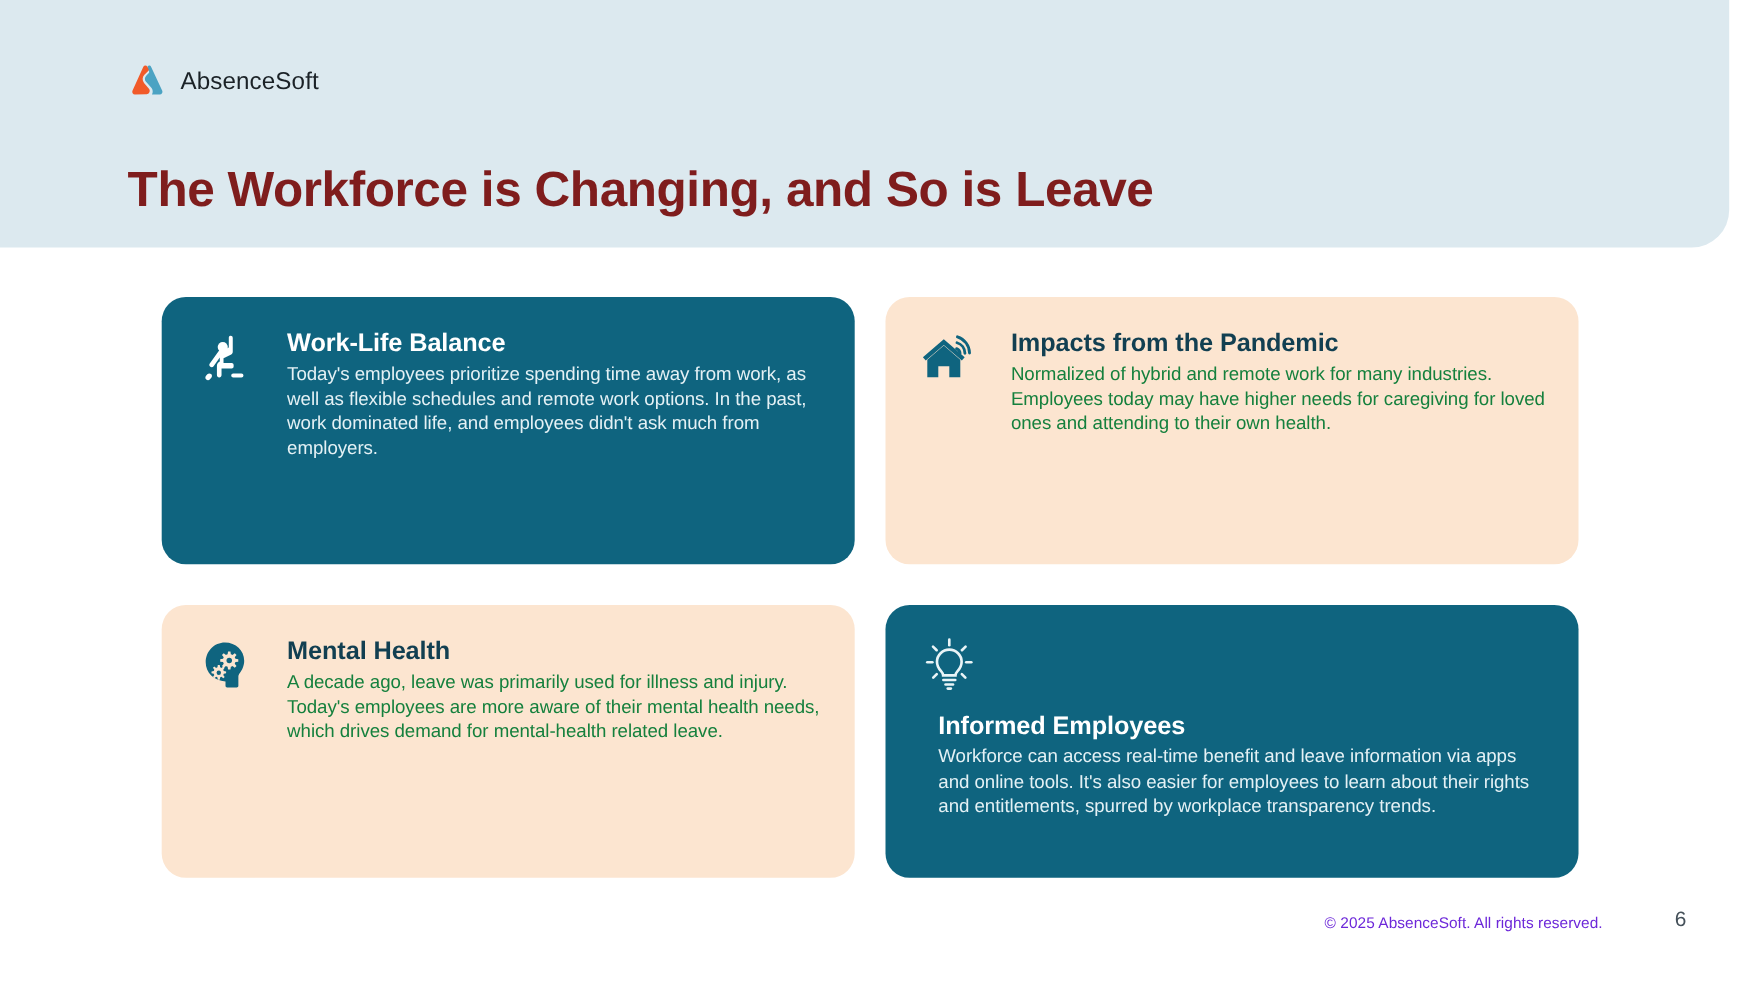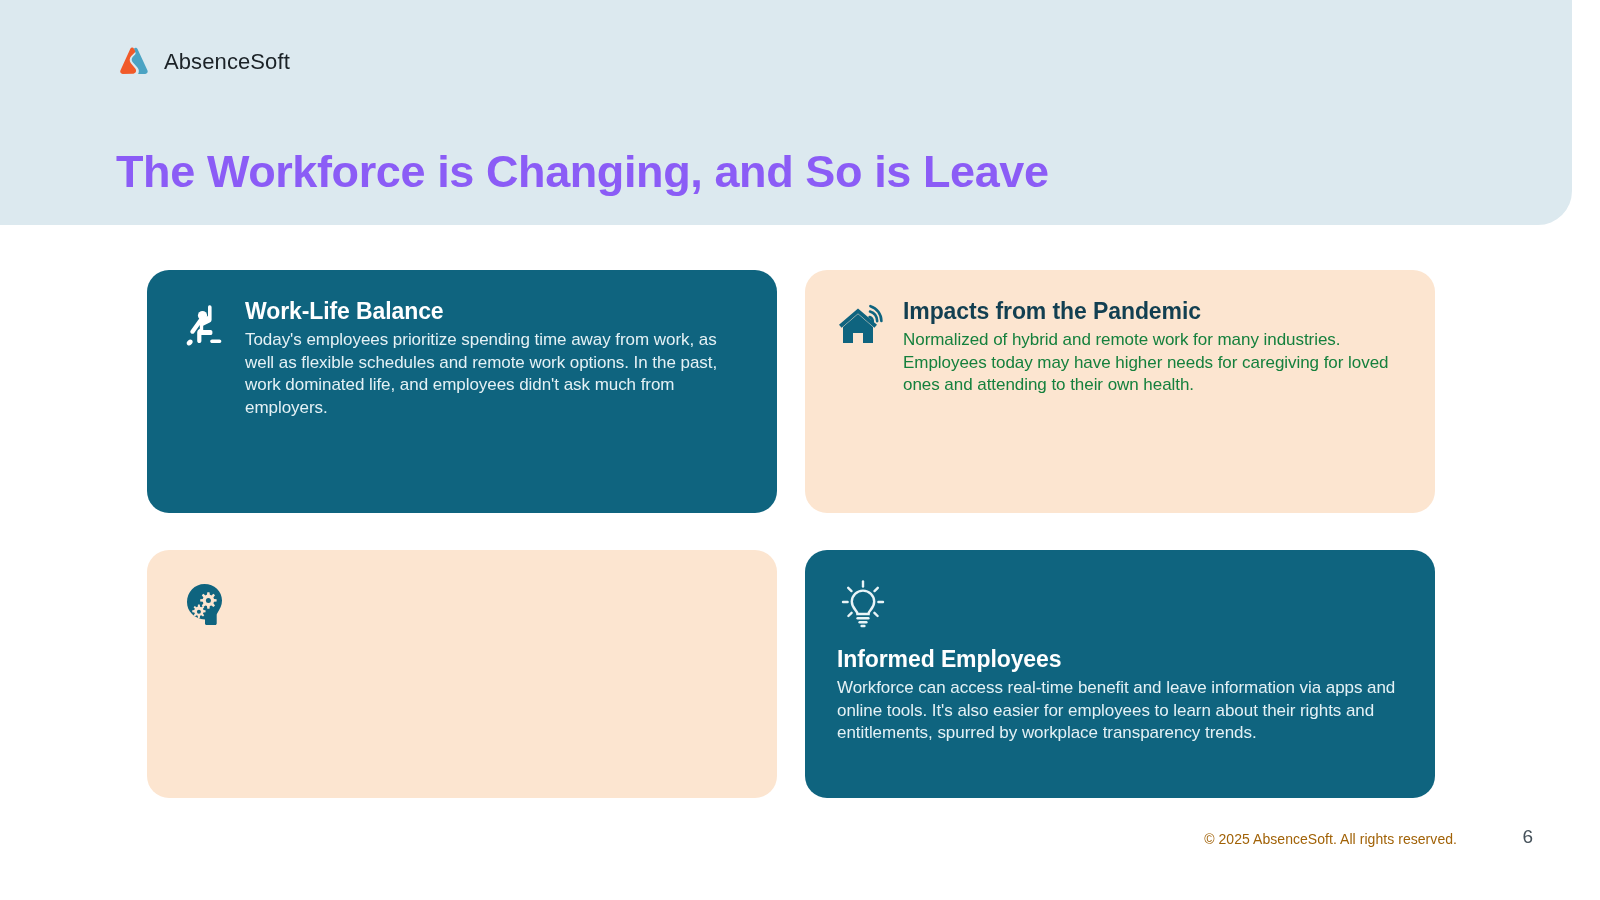--- a/index.html
+++ b/index.html
@@ -22,21 +22,21 @@
     top: 0;
     width: 1572px;
     height: 225px;
     background: #dce9ef;
     border-bottom-right-radius: 34px;
   }
 
   .brand {
     position: absolute;
     left: 116px;
-    top: 44px;
+    top: 56px;
     display: flex;
     align-items: center;
     gap: 12px;
   }
   .brand-logo {
     width: 36px;
     height: 36px;
     display: block;
   }
   .brand-name {
@@ -46,21 +46,21 @@
     letter-spacing: 0.1px;
     line-height: 1;
   }
 
   .page-title {
     position: absolute;
     left: 116px;
     top: 114px;
     font-size: 45px;
     font-weight: 700;
-    color: #8b5cf6;
+    color: #7f1d1d;
     letter-spacing: -0.4px;
     line-height: 1.25;
     white-space: nowrap;
   }
 
   
   .cards {
     position: absolute;
     left: 147px;
     top: 270px;
@@ -96,20 +96,21 @@
     flex: 0 0 auto;
     width: 52px;
     height: 52px;
     margin-top: 2px;
   }
   .card-icon svg { display: block; width: 52px; height: 52px; }
 
   .card-body {
     flex: 1 1 auto;
     padding-top: 1px;
+    margin-left: 16px;
   }
   .card-title {
     font-size: 23px;
     font-weight: 700;
     line-height: 1.25;
     margin: 0 0 3px 0;
     letter-spacing: -0.1px;
   }
   .card.teal .card-title { color: #ffffff; }
   .card.peach .card-title { color: #123f51; }
@@ -122,21 +123,21 @@
   }
   .card.teal .card-text { color: #e4f1f5; }
   .card.peach .card-text { color: #15803d; }
 
   
   .footer-copyright {
     position: absolute;
     right: 143px;
     top: 831px;
     font-size: 14px;
-    color: #a16207;
+    color: #6d28d9;
     letter-spacing: 0.05px;
     white-space: nowrap;
   }
   .footer-pagenum {
     position: absolute;
     right: 67px;
     top: 826px;
     font-size: 19px;
     color: #45515a;
   }
@@ -202,20 +203,24 @@
       <svg viewBox="0 0 52 52" xmlns="http://www.w3.org/2000/svg" aria-hidden="true">
         <path d="M25.5 6.0 c9.8 0 17.5 7.3 17.5 16.6 c0 5.0 -2.2 8.6 -4.0 11.3 c-0.9 1.4 -1.3 2.3 -1.3 3.2 l0 8.4 c0 0.8 -0.7 1.5 -1.5 1.5 l-8.7 0 c-0.8 0 -1.5 -0.7 -1.5 -1.5 l0 -4.0 c-10.6 -0.6 -18.0 -7.8 -18.0 -17.4 C8.0 13.9 15.7 6.0 25.5 6.0 Z" fill="#0f647f"></path>
         <g fill="#fce5d0">
           <path d="M28.3 14.2 l2.2 0 l0.35 2.6 a5.4 5.4 0 0 1 1.5 0.62 l2.1 -1.6 l1.55 1.55 l-1.6 2.1 a5.4 5.4 0 0 1 0.62 1.5 l2.6 0.35 l0 2.2 l-2.6 0.35 a5.4 5.4 0 0 1 -0.62 1.5 l1.6 2.1 l-1.55 1.55 l-2.1 -1.6 a5.4 5.4 0 0 1 -1.5 0.62 l-0.35 2.6 l-2.2 0 l-0.35 -2.6 a5.4 5.4 0 0 1 -1.5 -0.62 l-2.1 1.6 l-1.55 -1.55 l1.6 -2.1 a5.4 5.4 0 0 1 -0.62 -1.5 l-2.6 -0.35 l0 -2.2 l2.6 -0.35 a5.4 5.4 0 0 1 0.62 -1.5 l-1.6 -2.1 l1.55 -1.55 l2.1 1.6 a5.4 5.4 0 0 1 1.5 -0.62 Z"></path>
           <circle cx="29.4" cy="22.4" r="2.5" fill="#0f647f"></circle>
           <path d="M19.0 26.6 l1.8 0 l0.3 2.1 a4.4 4.4 0 0 1 1.2 0.5 l1.7 -1.3 l1.25 1.25 l-1.3 1.7 a4.4 4.4 0 0 1 0.5 1.2 l2.1 0.3 l0 1.8 l-2.1 0.3 a4.4 4.4 0 0 1 -0.5 1.2 l1.3 1.7 l-1.25 1.25 l-1.7 -1.3 a4.4 4.4 0 0 1 -1.2 0.5 l-0.3 2.1 l-1.8 0 l-0.3 -2.1 a4.4 4.4 0 0 1 -1.2 -0.5 l-1.7 1.3 l-1.25 -1.25 l1.3 -1.7 a4.4 4.4 0 0 1 -0.5 -1.2 l-2.1 -0.3 l0 -1.8 l2.1 -0.3 a4.4 4.4 0 0 1 0.5 -1.2 l-1.3 -1.7 l1.25 -1.25 l1.7 1.3 a4.4 4.4 0 0 1 1.2 -0.5 Z"></path>
           <circle cx="19.9" cy="33.65" r="2.0" fill="#0f647f"></circle>
         </g>
       </svg>
     </span>
+    <div class="card-body">
+      <div class="card-title">Mental Health</div>
+      <p class="card-text">A decade ago, leave was primarily used for illness and injury. Today's employees are more aware of their mental health needs, which drives demand for mental-health related leave.</p>
+    </div>
   </div>
 
   <div class="card teal c4">
     <span class="card-icon">
       <svg viewBox="0 0 52 52" xmlns="http://www.w3.org/2000/svg" aria-hidden="true">
         <g fill="none" stroke="#e9f4f7" stroke-width="2.4" stroke-linecap="round">
           <path d="M26.0 3.5 l0 5.0"></path>
           <path d="M11.2 9.8 l3.3 3.3"></path>
           <path d="M40.8 9.8 l-3.3 3.3"></path>
           <path d="M6.0 24.0 l4.6 0"></path>

